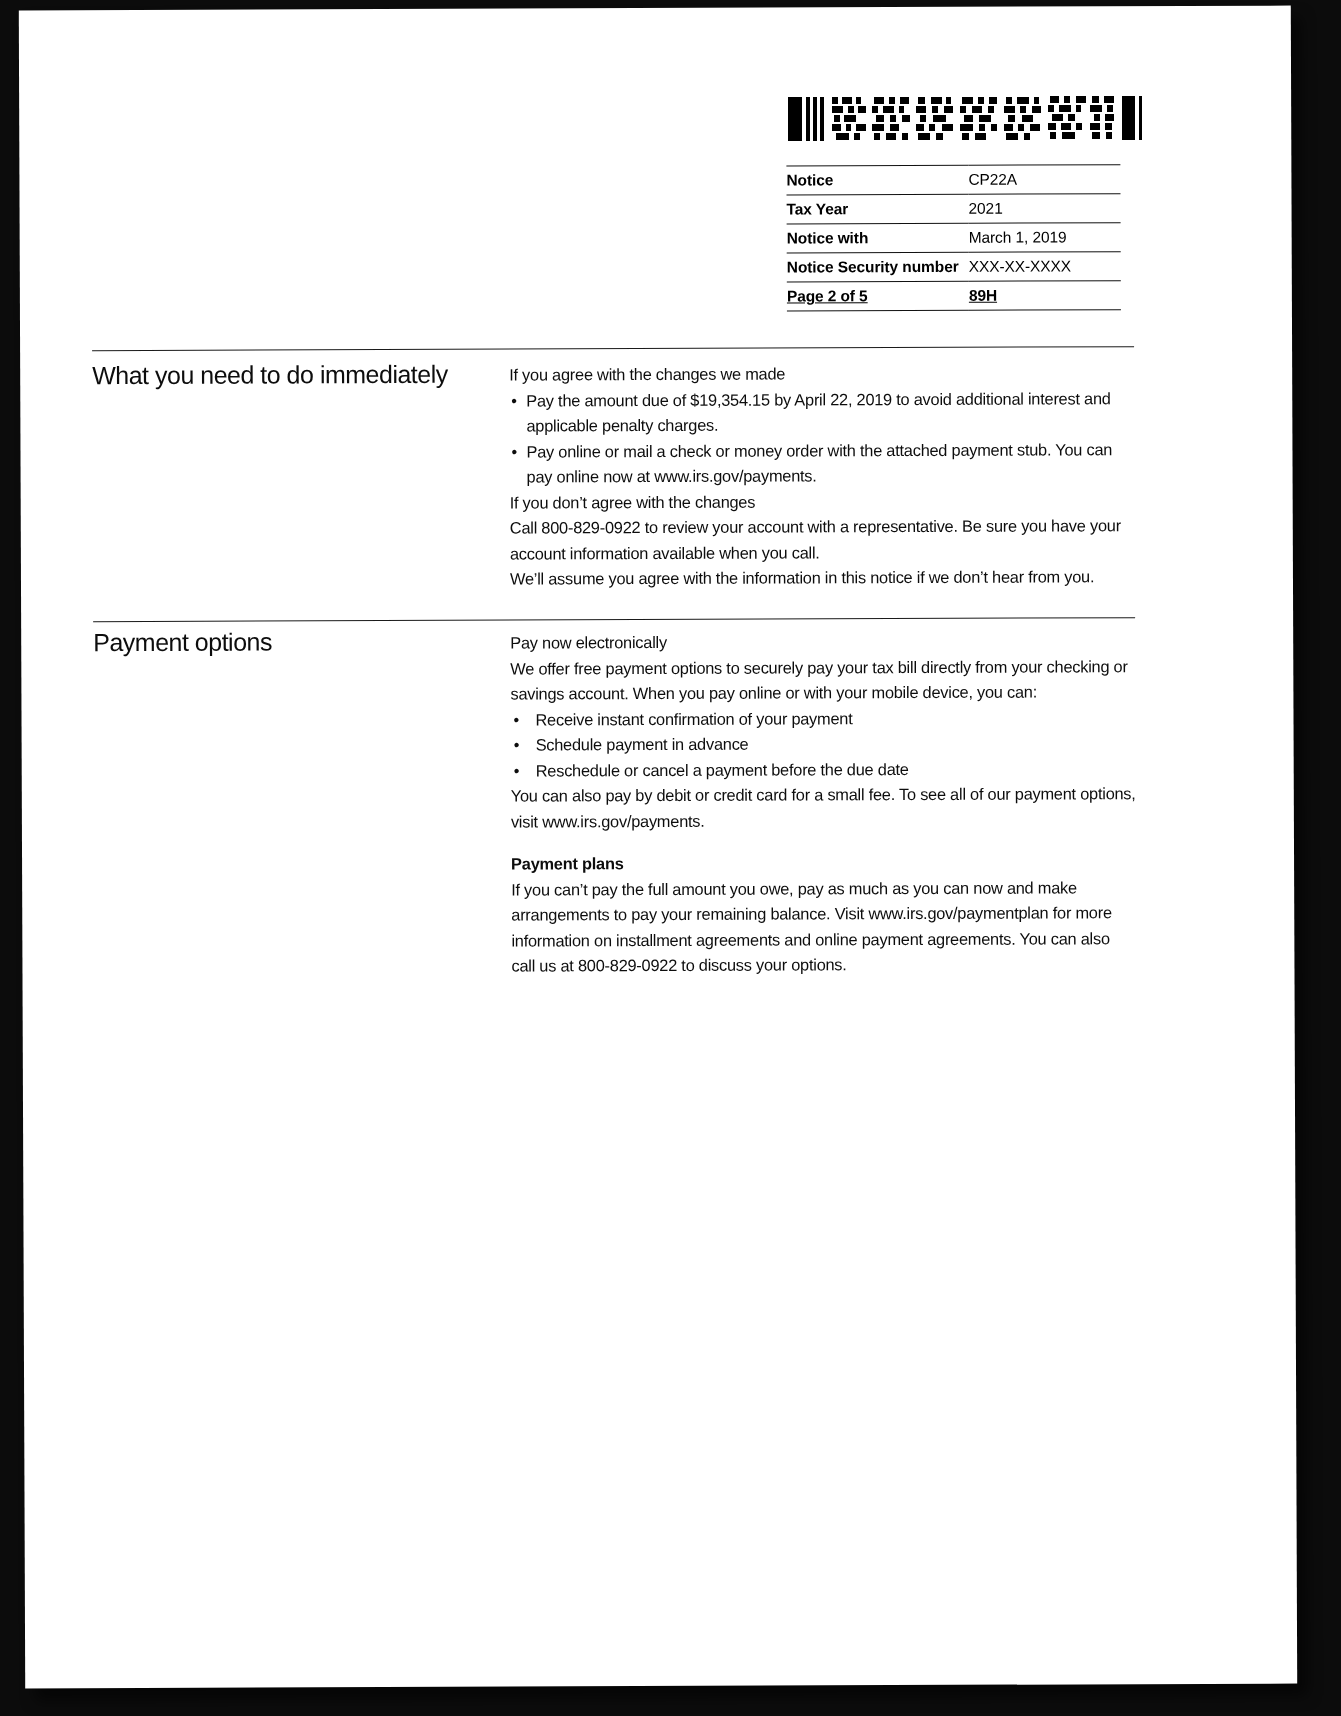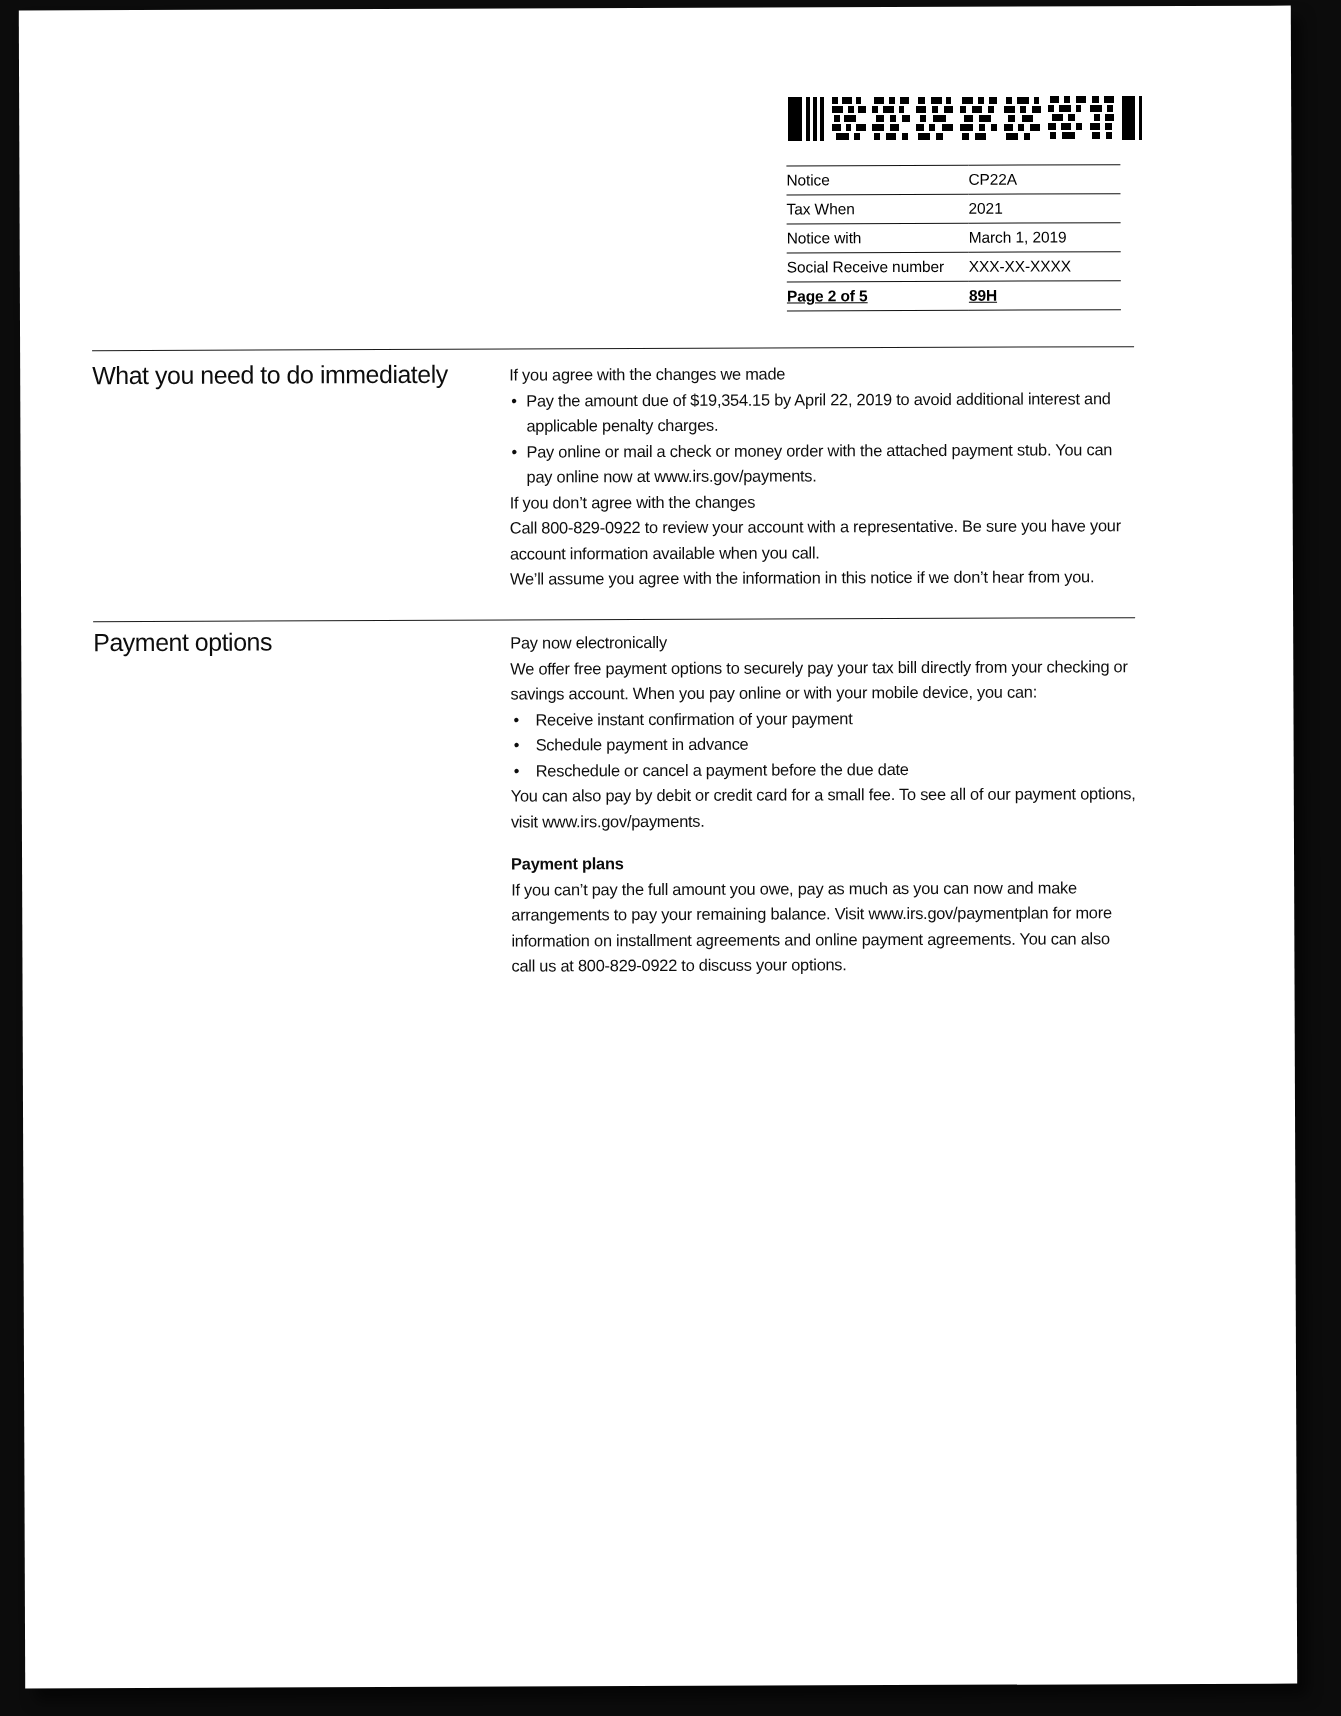--- a/index.html
+++ b/index.html
@@ -61,21 +61,21 @@
     font-size: 15.5px;
   }
   .info-table tr { border-top: 1.6px solid #111; }
   .info-table tr:last-child { border-bottom: 1.6px solid #111; }
   .info-table td {
     padding: 5px 0 5px 0;
     vertical-align: baseline;
     letter-spacing: -0.1px;
   }
   .info-table td.k {
-    font-weight: normal;
+    font-weight: bold;
     width: 182px;
     white-space: nowrap;
   }
   .info-table td.v {
     font-weight: normal;
     white-space: nowrap;
   }
   .info-table tr.page-row td.k,
   .info-table tr.page-row td.v { font-weight: bold; text-decoration: underline; }
 
@@ -254,29 +254,29 @@
           </g>
         </svg>
 
         <table class="info-table">
           <tbody>
             <tr>
               <td class="k">Notice</td>
               <td class="v">CP22A</td>
             </tr>
             <tr>
-              <td class="k">Tax When</td>
+              <td class="k">Tax Year</td>
               <td class="v">2021</td>
             </tr>
             <tr>
               <td class="k">Notice  with</td>
               <td class="v">March 1, 2019</td>
             </tr>
             <tr>
-              <td class="k">Social Receive number</td>
+              <td class="k">Notice Security number</td>
               <td class="v">XXX-XX-XXXX</td>
             </tr>
             <tr class="page-row">
               <td class="k">Page 2 of 5</td>
               <td class="v">89H</td>
             </tr>
           </tbody>
         </table>
       </div>
 

